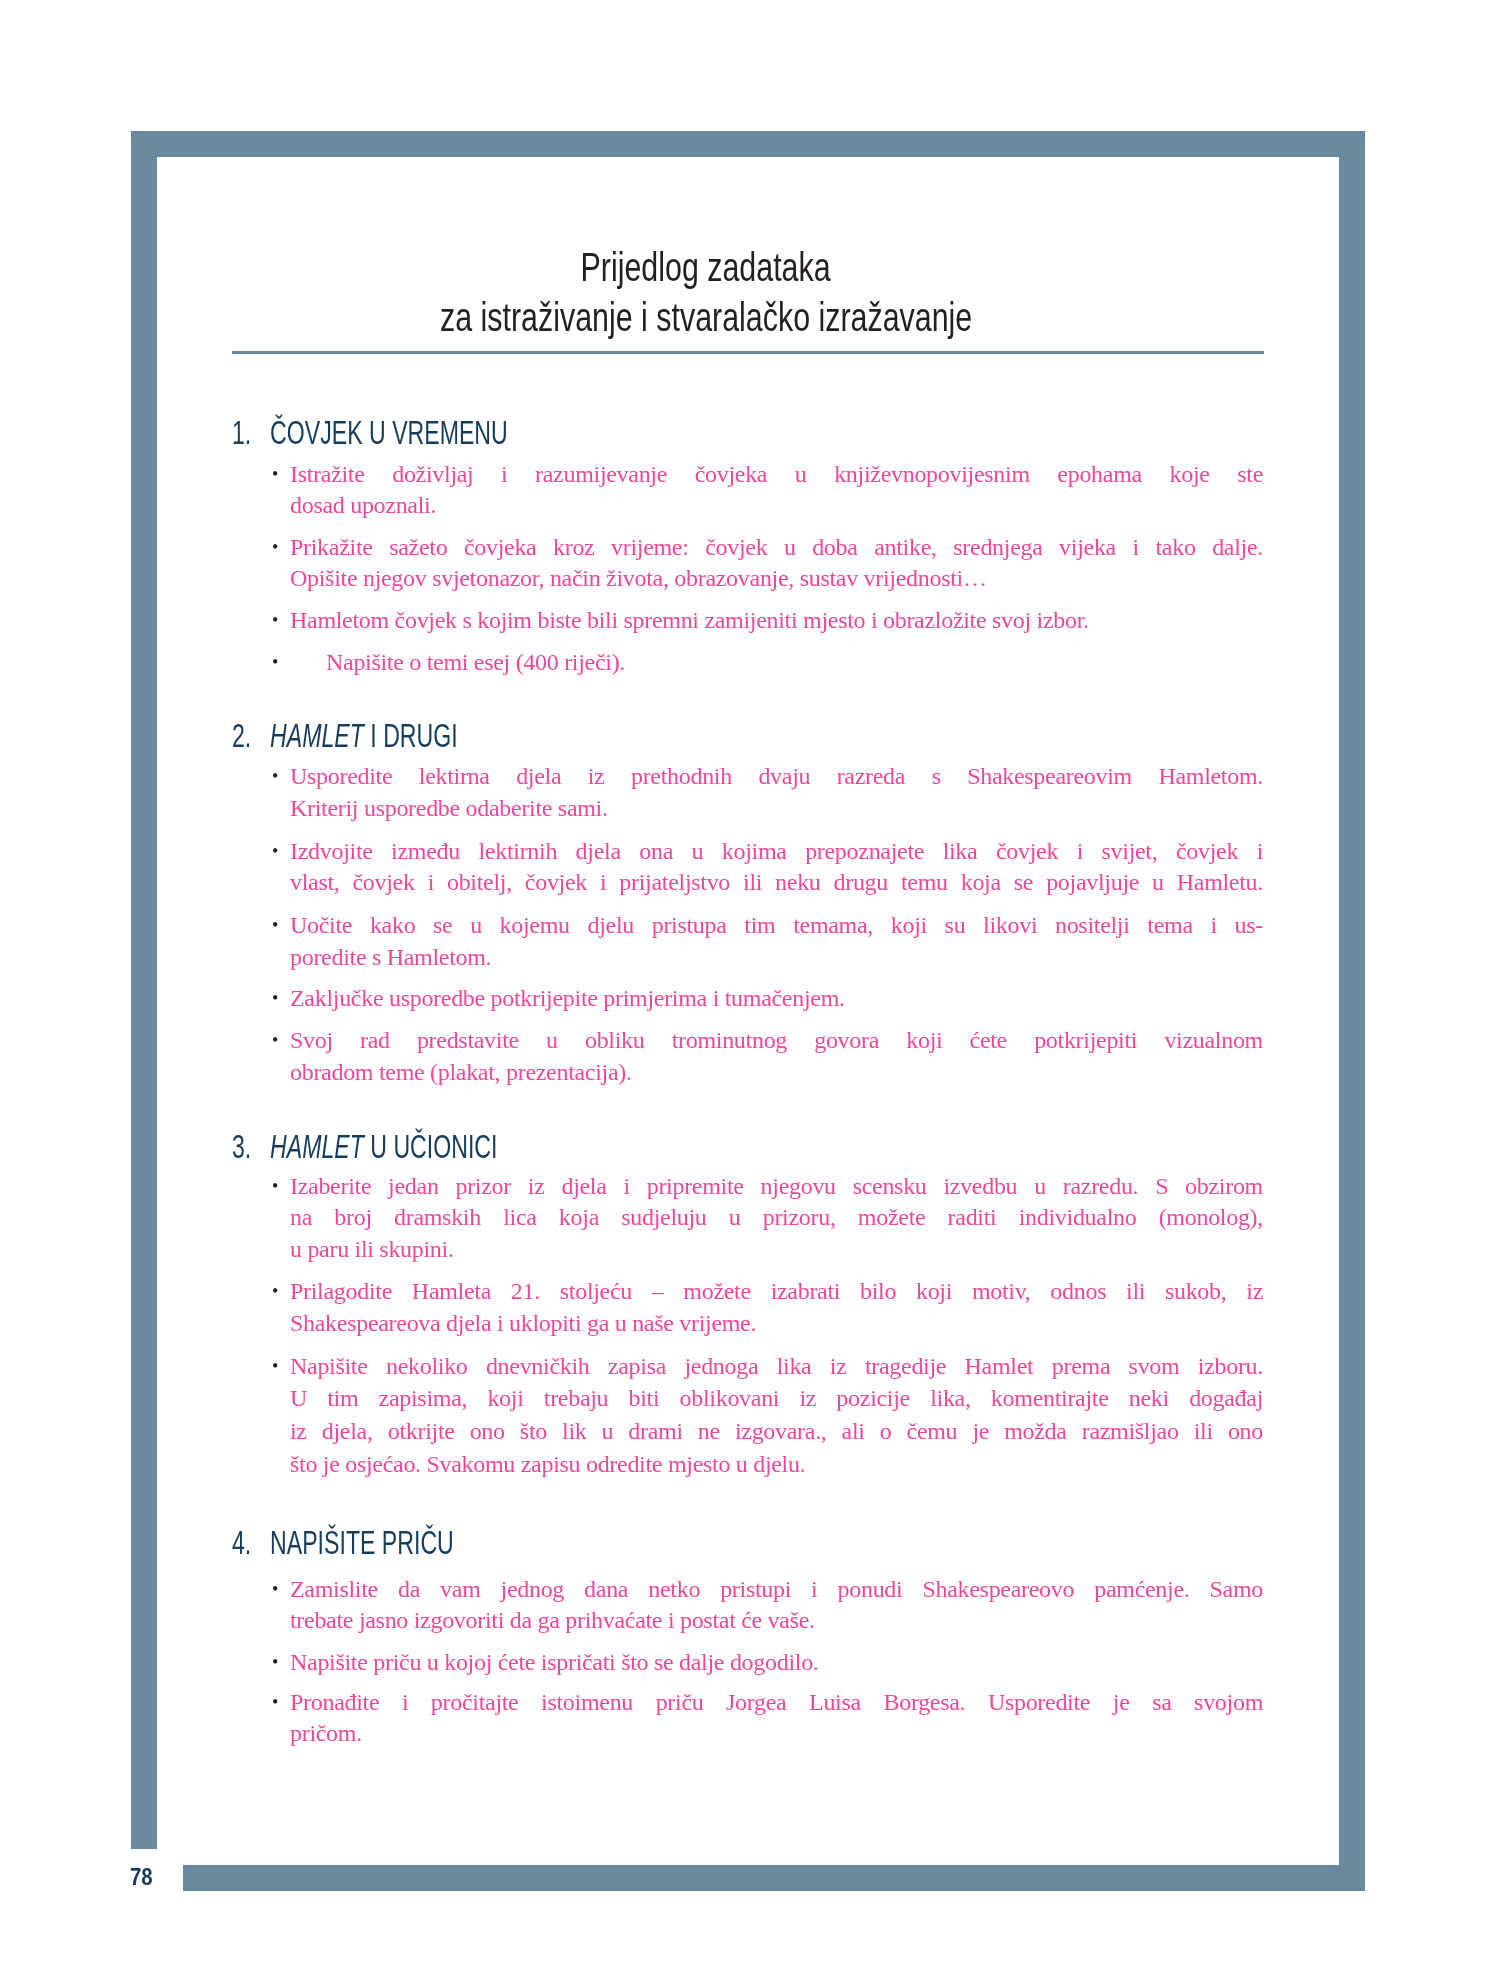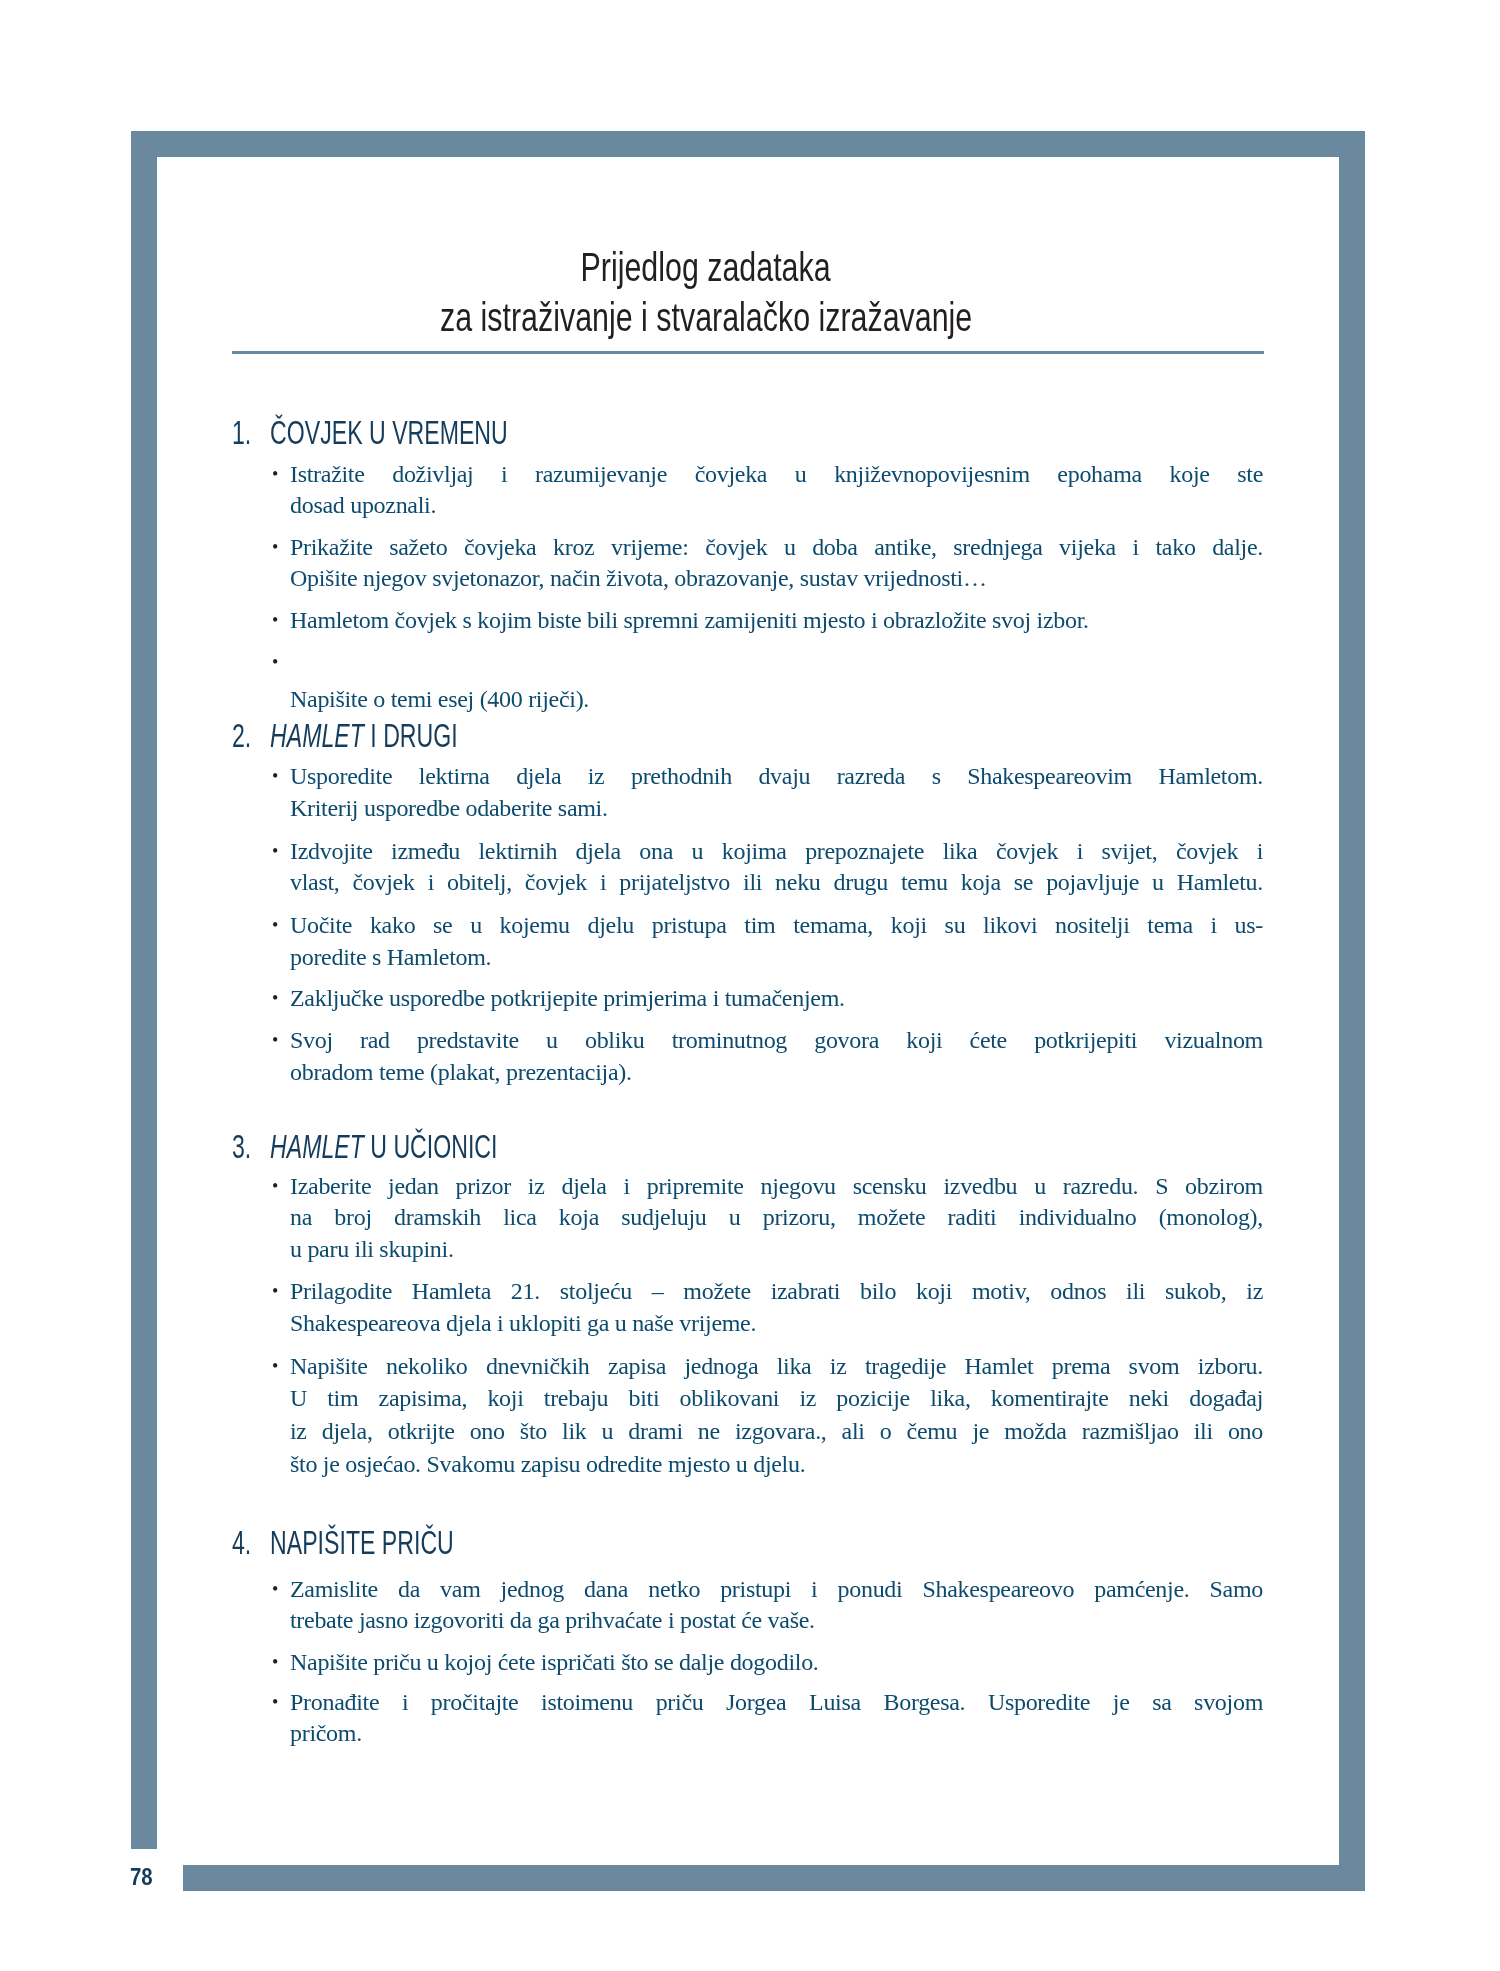--- a/index.html
+++ b/index.html
@@ -11,21 +11,21 @@
   .page-num { position: absolute; left: 130px; top: 1862px; font-family: "Liberation Sans", sans-serif; font-weight: bold; font-size: 24px; color: #163c5c; line-height: 30px; transform: scaleX(0.85); transform-origin: left center; }
 
   .title-line { position: absolute; left: 157px; width: 1098px; text-align: center; height: 50px; }
   .title-line span { display: inline-block; font-family: "Liberation Sans", sans-serif; font-size: 40px; line-height: 50px; color: #231f20; transform: scaleX(0.76); transform-origin: center; white-space: nowrap; }
   .title-rule { position: absolute; left: 232px; top: 351px; width: 1032px; height: 3px; background: #6a889e; }
 
   .sec-head { position: absolute; left: 232px; height: 36px; white-space: nowrap; font-family: "Liberation Sans", sans-serif; font-size: 34px; line-height: 36px; color: #163c5c; transform: scaleX(0.68); transform-origin: left center; }
   .sec-head .num { display: inline-block; width: 56px; }
   .sec-head .it { font-style: italic; }
 
-  .line { position: absolute; left: 290px; width: 973px; height: 31px; font-family: "Liberation Serif", serif; font-size: 24px; line-height: 31px; color: #0c4a6e; white-space: nowrap; text-align: justify; text-align-last: justify; letter-spacing: -0.3px; }
+  .line { position: absolute; left: 290px; width: 973px; height: 31px; font-family: "Liberation Serif", serif; font-size: 24px; line-height: 31px; color: #ec4899; white-space: nowrap; text-align: justify; text-align-last: justify; letter-spacing: -0.3px; }
   .line.last { text-align-last: left; }
   .line .it { }
   .bullet { position: absolute; left: 272px; width: 10px; height: 31px; font-family: "Liberation Serif", serif; font-size: 18px; line-height: 31px; color: #231f20; }
 </style>
 </head>
 <body>
 
 <div class="frame-top"></div>
 <div class="frame-left"></div>
 <div class="frame-right"></div>
@@ -48,21 +48,21 @@
 <div class="line last" style="top:490px;"><span>dosad upoznali.</span></div>
 
 <div class="bullet" style="top:532px;">•</div>
 <div class="line" style="top:532px;"><span>Prikažite sažeto </span><span class="it">čovjeka kroz vrijeme</span><span>: čovjek u doba antike, srednjega vijeka i tako dalje.</span></div>
 <div class="line last" style="top:563px;"><span>Opišite njegov svjetonazor, način života, obrazovanje, sustav vrijednosti…</span></div>
 
 <div class="bullet" style="top:605px;">•</div>
 <div class="line last" style="top:605px;"><span>Hamletom </span><span class="it">čovjek</span><span> s kojim biste bili spremni zamijeniti mjesto i obrazložite svoj izbor.</span></div>
 
 <div class="bullet" style="top:647px;">•</div>
-<div class="line last" style="top:684px;"><span>Napišite o temi esej (400 riječi).</span></div>
+<div class="line last" style="top:647px;margin-left:36px;"><span>Napišite o temi esej (400 riječi).</span></div>
 
 <div class="sec-head" style="top:717px;">
   <span class="num">2.</span><span class="it">HAMLET</span><span> I DRUGI</span>
 </div>
 <div class="bullet" style="top:761px;">•</div>
 <div class="line" style="top:761px;"><span>Usporedite lektirna djela iz prethodnih dvaju razreda s Shakespeareovim Hamletom.</span></div>
 <div class="line last" style="top:793px;"><span>Kriterij usporedbe odaberite sami.</span></div>
 
 <div class="bullet" style="top:836px;">•</div>
 <div class="line" style="top:836px;"><span>Izdvojite između lektirnih djela ona u kojima prepoznajete lika </span><span class="it">čovjek i svijet, čovjek i</span></div>

